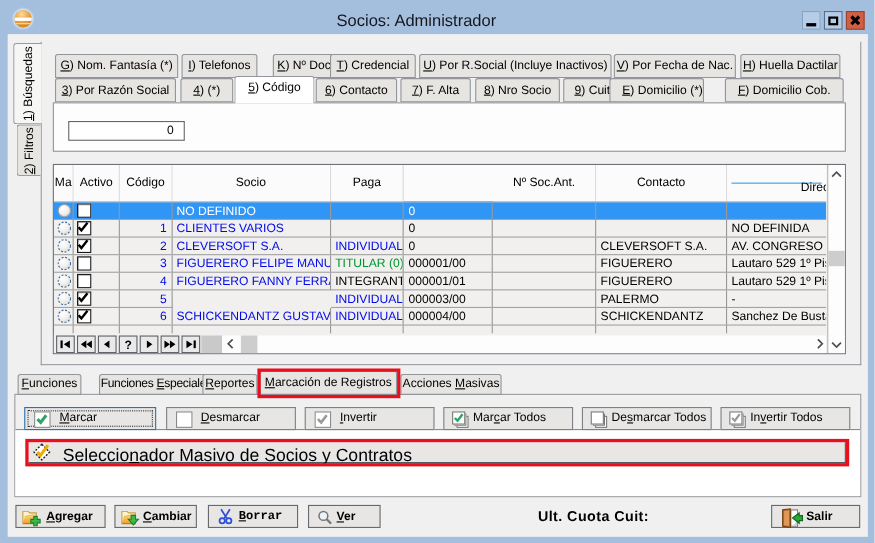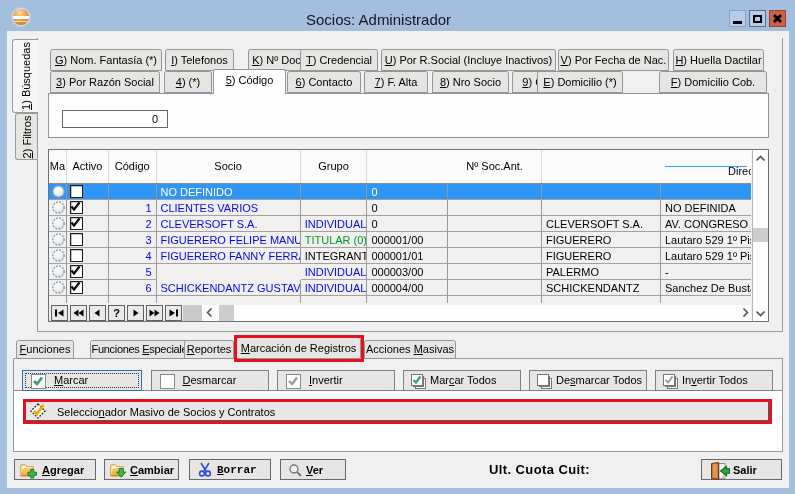--- a/index.html
+++ b/index.html
@@ -103,34 +103,35 @@
 <div class="tab trow1" style="left:558px;width:111px;"><u>V</u>) Por Fecha de Nac.</div>
 <div class="tab trow1" style="left:673px;width:91px;"><u>H</u>) Huella Dactilar</div>
 
 <div class="tab trow2" style="left:50px;width:110px;"><u>3</u>) Por Razón Social</div>
 <div class="tab trow2" style="left:164px;width:48px;"><u>4</u>) (*)</div>
 <div class="tab trow2 tabsel" style="left:213px;width:73px;top:69px;height:25px;"><u>5</u>) Código</div>
 <div class="tab trow2" style="left:287px;width:74px;"><u>6</u>) Contacto</div>
 <div class="tab trow2" style="left:364px;width:64px;"><u>7</u>) F. Alta</div>
 <div class="tab trow2" style="left:432px;width:77px;"><u>8</u>) Nro Socio</div>
 <div class="tab trow2" style="left:512px;width:53px;"><u>9</u>) Cuit</div>
-<div class="tab trow2" style="left:537px;width:86px;"><u>E</u>) Domicilio (*)</div>
+<div class="tab trow2" style="left:554px;width:86px;text-align:right;"><u>E</u>) Domicilio (*)</div>
 <div class="tab trow2" style="left:659px;width:108px;"><u>F</u>) Domicilio Cob.</div>
 
 <div class="abs" id="panel1"></div>
 <div class="abs" id="inp0">0</div>
 
 <div class="abs" id="grid">
 <div class="abs" id="ghead">
 <div class="hcell" style="left:0px;width:18px;">Ma</div>
 <div class="hcell" style="left:18px;width:42px;">Activo</div>
 <div class="hcell" style="left:60px;width:47.5px;">Código</div>
 <div class="hcell" style="left:107.5px;width:144.2px;">Socio</div>
-<div class="hcell" style="left:251.7px;width:66.7px;">Grupo</div>
+<div class="hcell" style="left:251.7px;width:66.7px;">Paga</div>
 <div class="hcell" style="left:399.2px;width:93.8px;">Nº Soc.Ant.</div>
+<div class="hcell" style="left:493px;width:119px;">Contacto</div>
 <div class="hcell" style="left:612px;width:90px;border-right:none;">
         <div style="position:absolute;left:4px;top:15.5px;width:82px;height:1.5px;background:#31a1e8;"></div>
         <div style="position:absolute;left:67px;top:13px;width:23px;overflow:hidden;text-align:left;line-height:16px;">Dirección</div>
       </div>
 </div>
 <div class="grow rsel" style="top:34.30px;">
       <div class="cell" style="left:0;width:18px;">
         <svg class="radio" width="13" height="13">
           <defs>
             <radialGradient id="rg" cx="38%" cy="30%" r="75%">
@@ -437,21 +438,21 @@
         <path d="M2.5 6 L5 8.5 L9.5 2.5" stroke="#9a9a9a" stroke-width="2" fill="none"></path>
       </svg>
     </span>
     <span class="mtx" style="left:26px;">In<u>v</u>ertir Todos</span>
   </div>
 <div class="abs" style="left:26px;top:402px;width:743px;height:19px;background:#e8e7e5;border-right:1.5px solid #55585c;border-bottom:1.5px solid #55585c;"></div>
 <svg class="abs" style="left:28px;top:401px;" width="20" height="20" viewBox="0 0 20 20">
 <rect x="5" y="5" width="10" height="10" transform="rotate(45 10 10)" fill="#fff" stroke="#222" stroke-width="1.3" stroke-dasharray="1.8 1.4"></rect>
 <path d="M6 9.8 L8.8 13 L15.6 3.6" stroke="#f2a900" stroke-width="2.7" fill="none"></path>
 </svg>
-<div class="abs" style="left:57px;top:406px;font-size:11px;color:#000;">Seleccio<u>n</u>ador Masivo de Socios y Contratos</div>
+<div class="abs" style="left:57px;top:406px;font-size:16px;color:#000;">Seleccio<u>n</u>ador Masivo de Socios y Contratos</div>
 <div class="redrect" style="left:233.5px;top:334.5px;width:130.5px;height:27.5px;"></div>
 <div class="redrect" style="left:23px;top:399px;width:749px;height:25px;"></div>
 
 <div class="bbtn" style="left:14px;width:82px;">
     <svg class="micon" style="left:5px;top:2px;" width="18" height="17" viewBox="0 0 18 17">
 <defs>
         <linearGradient id="fg" x1="0" y1="0" x2="0" y2="1">
           <stop offset="0%" stop-color="#fde9a7"></stop>
           <stop offset="45%" stop-color="#f9c95c"></stop>
           <stop offset="100%" stop-color="#ef9f2e"></stop>

